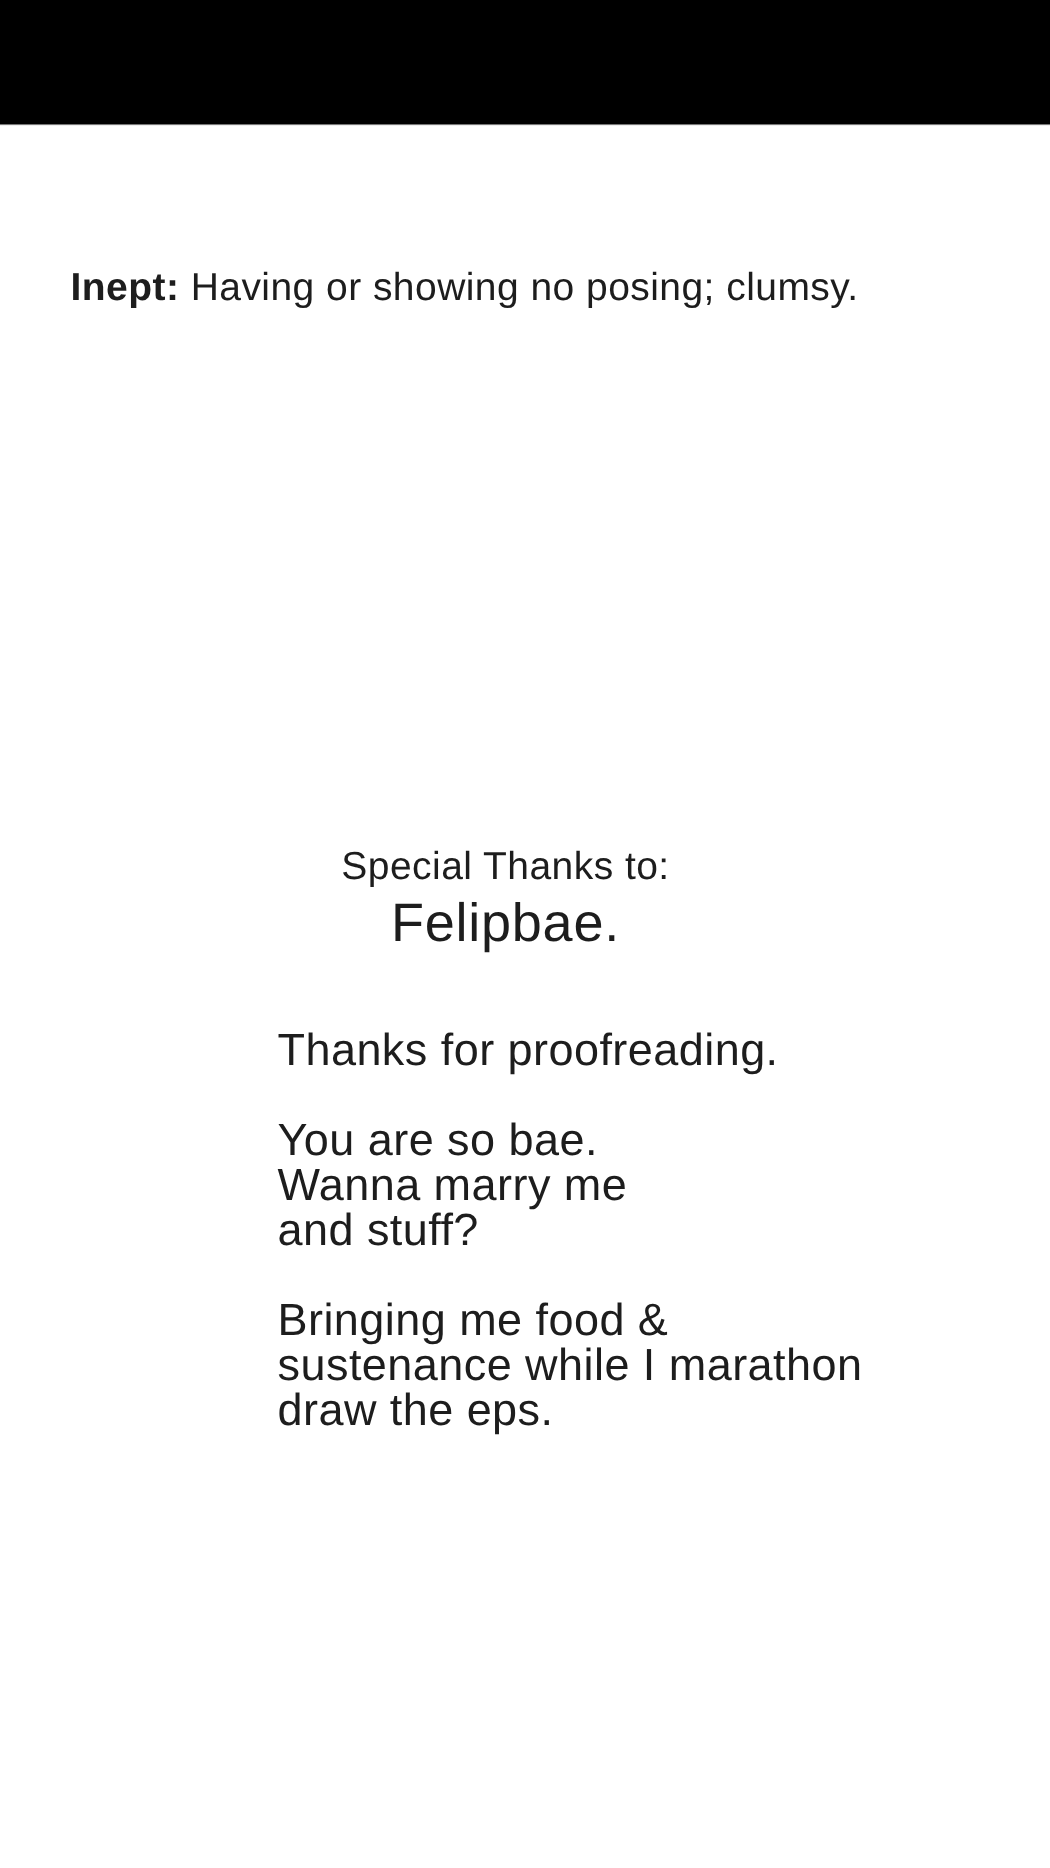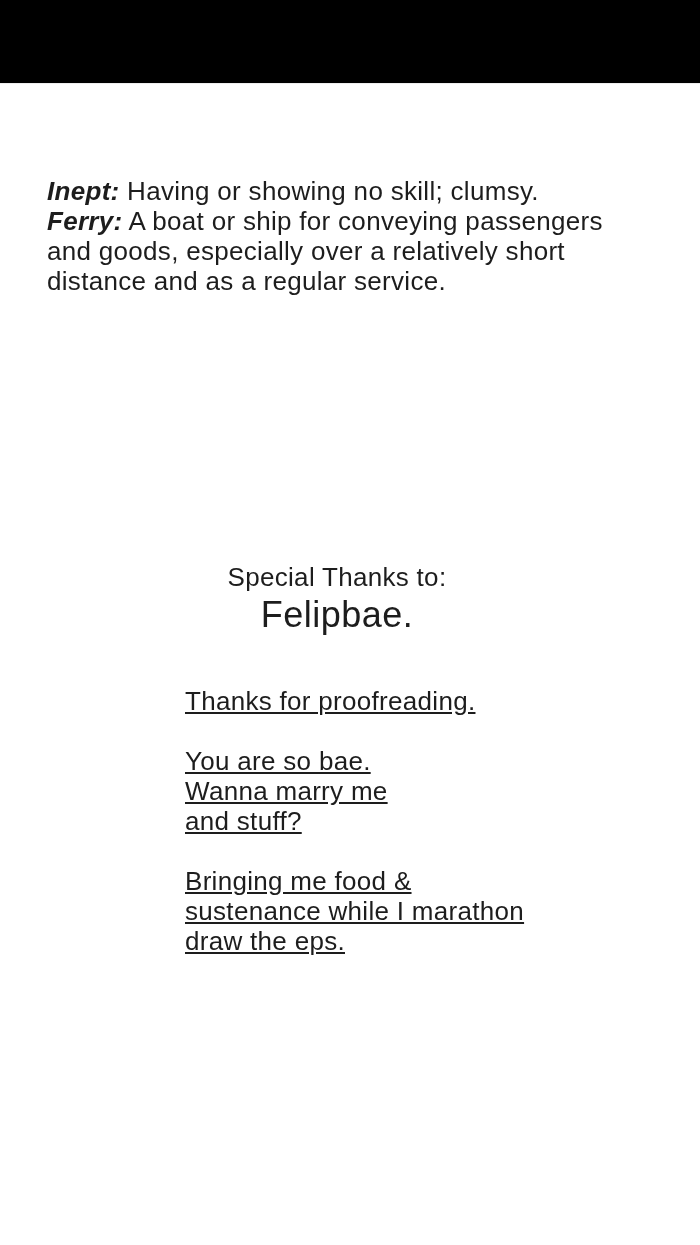--- a/index.html
+++ b/index.html
@@ -37,21 +37,21 @@
   .definitions {
     position: absolute;
     left: 47px;
     top: 176px;
     width: 572px;
     font-size: 26px;
     line-height: 30px;
     letter-spacing: 0.3px;
   }
   .def { margin: 0; }
-  .term { font-weight: bold; font-style: italic; }
+  .term { font-weight: bold; }
   .thanks {
     position: absolute;
     top: 562px;
     left: -13px;
     width: 700px;
     text-align: center;
   }
   .thanks-heading {
     font-size: 26px;
     line-height: 30px;
@@ -61,40 +61,38 @@
     font-size: 36px;
     line-height: 38px;
     margin-top: 4px;
     letter-spacing: 0.5px;
   }
   .credits {
     position: absolute;
     left: 185px;
     top: 686px;
     width: 440px;
-    font-size: 26px;
+    font-size: 30px;
     line-height: 30px;
     letter-spacing: 0.3px;
-    text-decoration: underline;
   }
   .credit-par {
     margin: 0 0 30px 0;
     white-space: pre-line;
   }
 </style>
 </head>
 <body>
 
 <div class="page">
 
   <div class="top-bar"></div>
 
   <div class="definitions">
-    <p class="def"><b class="term">Inept:</b><span class="def-text"> Having or showing no skill; clumsy.</span></p>
-    <p class="def"><b class="term">Ferry:</b><span class="def-text"> A boat or ship for conveying passengers and goods, especially over a relatively short distance and as a regular service.</span></p>
+    <p class="def"><b class="term">Inept:</b><span class="def-text"> Having or showing no posing; clumsy.</span></p>
   </div>
 
   <div class="thanks">
     <div class="thanks-heading">Special Thanks to:</div>
     <div class="thanks-name">Felipbae.</div>
   </div>
 
   <div class="credits">
     <p class="credit-par">Thanks for proofreading.</p>
     <p class="credit-par">You are so bae.

